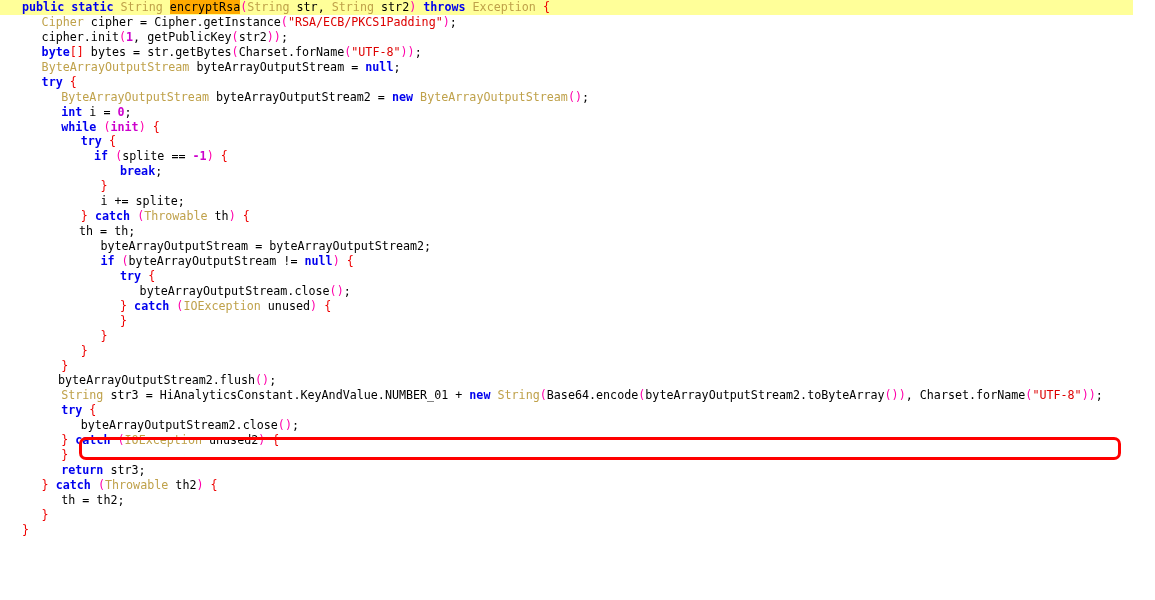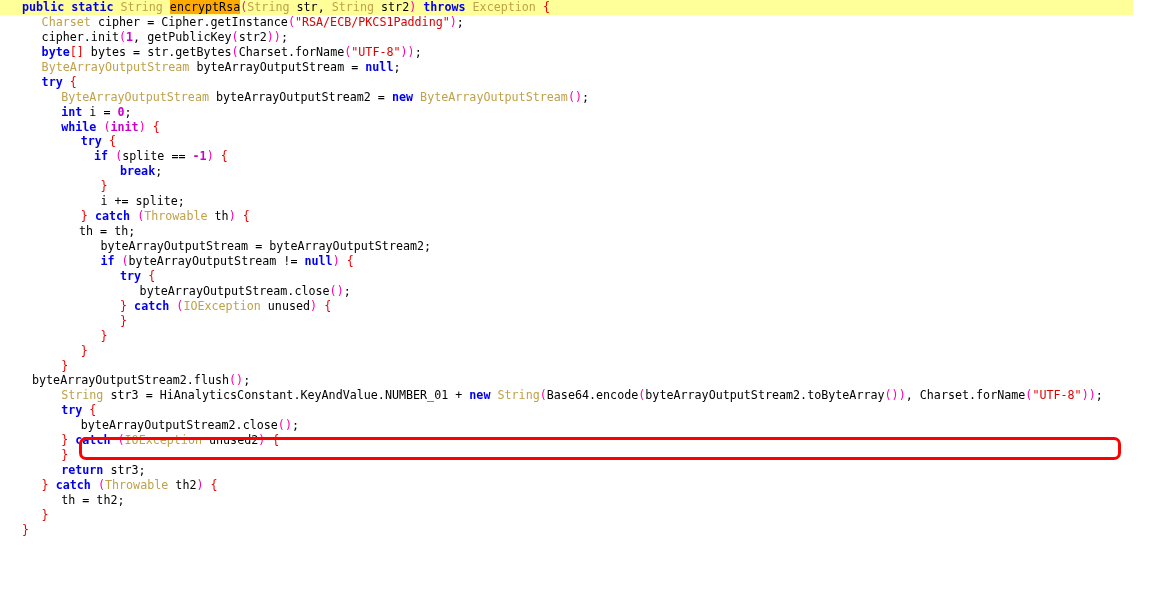--- a/index.html
+++ b/index.html
@@ -53,21 +53,21 @@
     pointer-events: none;
     background: transparent;
   }
 </style>
 </head>
 <body>
 
 <div id="code-view">
   <div id="code-body">
       <div class="code-line line-highlight" style="padding-left: 44px;"><span class="kw">public</span><span class="pln"> </span><span class="kw">static</span><span class="pln"> </span><span class="typ">String</span><span class="pln"> </span><span class="mname">encryptRsa</span><span class="par">(</span><span class="typ">String</span><span class="pln"> </span><span class="pln">str</span><span class="pln">, </span><span class="typ">String</span><span class="pln"> </span><span class="pln">str2</span><span class="par">)</span><span class="pln"> </span><span class="kw">throws</span><span class="pln"> </span><span class="typ">Exception</span><span class="pln"> </span><span class="brc">{</span></div>
-      <div class="code-line" style="padding-left: 41.6px;"><span class="typ">Charset</span><span class="pln"> cipher = Cipher.getInstance</span><span class="par">(</span><span class="str">"RSA/ECB/PKCS1Padding"</span><span class="par">)</span><span class="pln">;</span></div>
+      <div class="code-line" style="padding-left: 41.6px;"><span class="typ">Cipher</span><span class="pln"> cipher = Cipher.getInstance</span><span class="par">(</span><span class="str">"RSA/ECB/PKCS1Padding"</span><span class="par">)</span><span class="pln">;</span></div>
       <div class="code-line" style="padding-left: 41.6px;"><span class="pln">cipher.init</span><span class="par">(</span><span class="num">1</span><span class="pln">, getPublicKey</span><span class="par">(</span><span class="pln">str2</span><span class="par">)</span><span class="par">)</span><span class="pln">;</span></div>
       <div class="code-line" style="padding-left: 41.6px;"><span class="kw">byte</span><span class="brc">[]</span><span class="pln"> bytes = str.getBytes</span><span class="par">(</span><span class="pln">Charset.forName</span><span class="par">(</span><span class="str">"UTF-8"</span><span class="par">)</span><span class="par">)</span><span class="pln">;</span></div>
       <div class="code-line" style="padding-left: 41.6px;"><span class="typ">ByteArrayOutputStream</span><span class="pln"> byteArrayOutputStream = </span><span class="kw">null</span><span class="pln">;</span></div>
       <div class="code-line" style="padding-left: 41.6px;"><span class="kw">try</span><span class="pln"> </span><span class="brc">{</span></div>
       <div class="code-line" style="padding-left: 61.2px;"><span class="typ">ByteArrayOutputStream</span><span class="pln"> byteArrayOutputStream2 = </span><span class="kw">new</span><span class="pln"> </span><span class="typ">ByteArrayOutputStream</span><span class="par">(</span><span class="par">)</span><span class="pln">;</span></div>
       <div class="code-line" style="padding-left: 61.2px;"><span class="kw">int</span><span class="pln"> i = </span><span class="num">0</span><span class="pln">;</span></div>
       <div class="code-line" style="padding-left: 61.2px;"><span class="kw">while</span><span class="pln"> </span><span class="par">(</span><span class="num">init</span><span class="par">)</span><span class="pln"> </span><span class="brc">{</span></div>
       <div class="code-line" style="padding-left: 80.8px;"><span class="kw">try</span><span class="pln"> </span><span class="brc">{</span></div>
       <div class="code-line" style="padding-left: 94px;"><span class="kw">if</span><span class="pln"> </span><span class="par">(</span><span class="pln">splite == </span><span class="num">-1</span><span class="par">)</span><span class="pln"> </span><span class="brc">{</span></div>
       <div class="code-line" style="padding-left: 120px;"><span class="kw">break</span><span class="pln">;</span></div>
@@ -77,21 +77,21 @@
       <div class="code-line" style="padding-left: 63px; margin-left: 16px;"><span class="pln">th = th;</span></div>
       <div class="code-line" style="padding-left: 100.4px;"><span class="pln">byteArrayOutputStream = byteArrayOutputStream2;</span></div>
       <div class="code-line" style="padding-left: 100.4px;"><span class="kw">if</span><span class="pln"> </span><span class="par">(</span><span class="pln">byteArrayOutputStream != </span><span class="kw">null</span><span class="par">)</span><span class="pln"> </span><span class="brc">{</span></div>
       <div class="code-line" style="padding-left: 120px;"><span class="kw">try</span><span class="pln"> </span><span class="brc">{</span></div>
       <div class="code-line" style="padding-left: 139.6px;"><span class="pln">byteArrayOutputStream.close</span><span class="par">(</span><span class="par">)</span><span class="pln">;</span></div>
       <div class="code-line" style="padding-left: 120px;"><span class="brc">}</span><span class="pln"> </span><span class="kw">catch</span><span class="pln"> </span><span class="par">(</span><span class="typ">IOException</span><span class="pln"> unused</span><span class="par">)</span><span class="pln"> </span><span class="brc">{</span></div>
       <div class="code-line" style="padding-left: 120px;"><span class="brc">}</span></div>
       <div class="code-line" style="padding-left: 100.4px;"><span class="brc">}</span></div>
       <div class="code-line" style="padding-left: 80.8px;"><span class="brc">}</span></div>
       <div class="code-line" style="padding-left: 61.2px;"><span class="brc">}</span></div>
-      <div class="code-line" style="padding-left: 32px;"><span class="pln">byteArrayOutputStream2.flush</span><span class="par">(</span><span class="par">)</span><span class="pln">;</span></div>
+      <div class="code-line" style="padding-left: 58px;"><span class="pln">byteArrayOutputStream2.flush</span><span class="par">(</span><span class="par">)</span><span class="pln">;</span></div>
       <div class="code-line" style="padding-left: 61.2px;"><span class="typ">String</span><span class="pln"> str3 = HiAnalyticsConstant.KeyAndValue.NUMBER_01 + </span><span class="kw">new</span><span class="pln"> </span><span class="typ">String</span><span class="par">(</span><span class="pln">Base64.encode</span><span class="par">(</span><span class="pln">byteArrayOutputStream2.toByteArray</span><span class="par">(</span><span class="par">)</span><span class="par">)</span><span class="pln">, Charset.forName</span><span class="par">(</span><span class="str">"UTF-8"</span><span class="par">)</span><span class="par">)</span><span class="pln">;</span></div>
       <div class="code-line" style="padding-left: 61.2px;"><span class="kw">try</span><span class="pln"> </span><span class="brc">{</span></div>
       <div class="code-line" style="padding-left: 80.8px;"><span class="pln">byteArrayOutputStream2.close</span><span class="par">(</span><span class="par">)</span><span class="pln">;</span></div>
       <div class="code-line" style="padding-left: 61.2px;"><span class="brc">}</span><span class="pln"> </span><span class="kw">catch</span><span class="pln"> </span><span class="par">(</span><span class="typ">IOException</span><span class="pln"> unused2</span><span class="par">)</span><span class="pln"> </span><span class="brc">{</span></div>
       <div class="code-line" style="padding-left: 61.2px;"><span class="brc">}</span></div>
       <div class="code-line" style="padding-left: 61.2px;"><span class="kw">return</span><span class="pln"> str3;</span></div>
       <div class="code-line" style="padding-left: 41.6px;"><span class="brc">}</span><span class="pln"> </span><span class="kw">catch</span><span class="pln"> </span><span class="par">(</span><span class="typ">Throwable</span><span class="pln"> th2</span><span class="par">)</span><span class="pln"> </span><span class="brc">{</span></div>
       <div class="code-line" style="padding-left: 61.2px;"><span class="pln">th = th2;</span></div>
       <div class="code-line" style="padding-left: 41.6px;"><span class="brc">}</span></div>
       <div class="code-line" style="padding-left: 22px;"><span class="brc">}</span></div>

